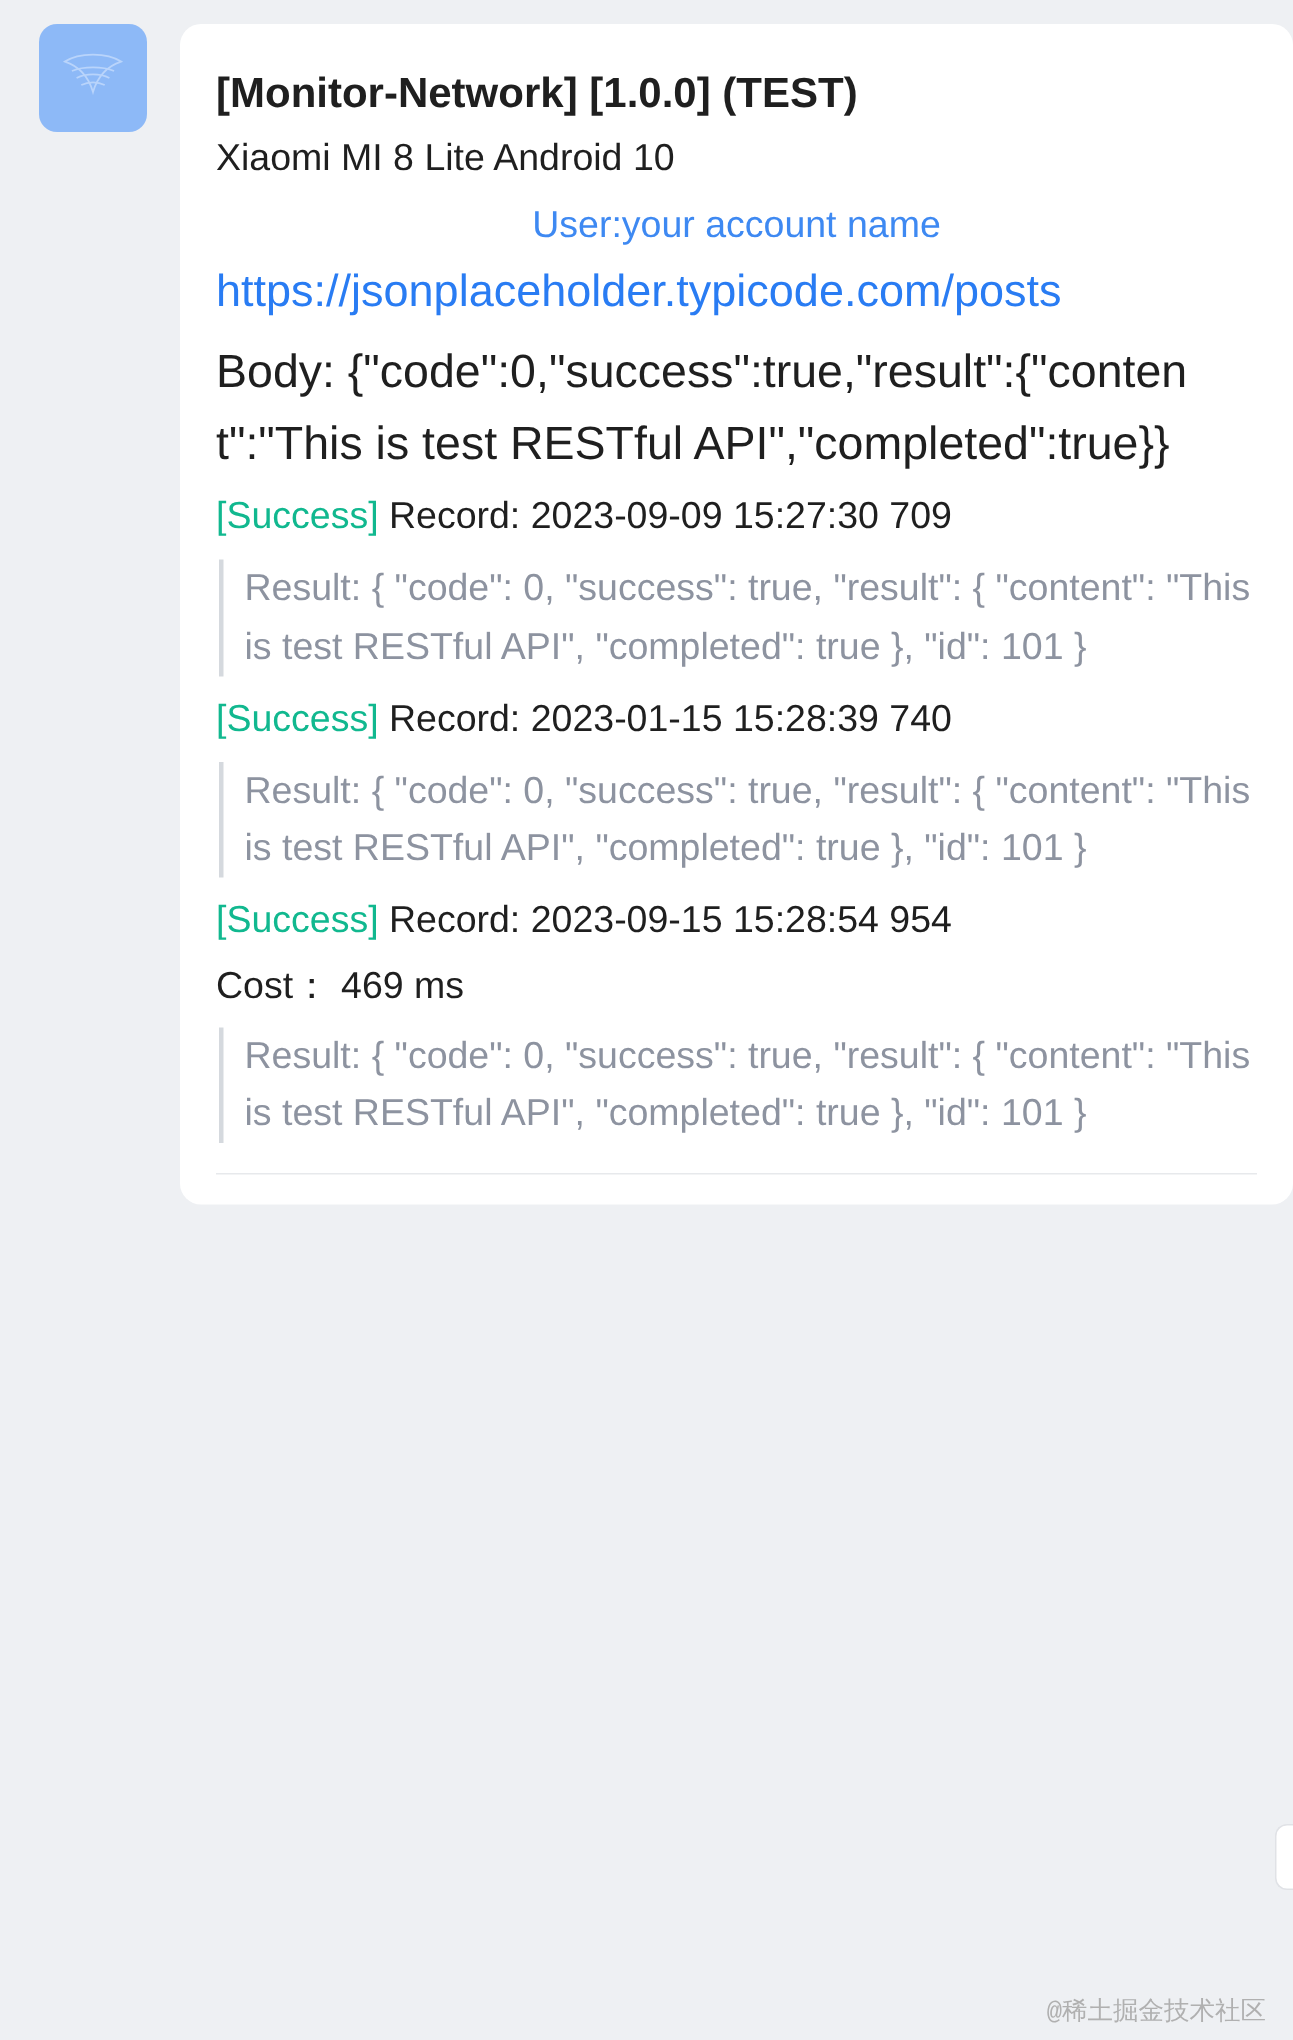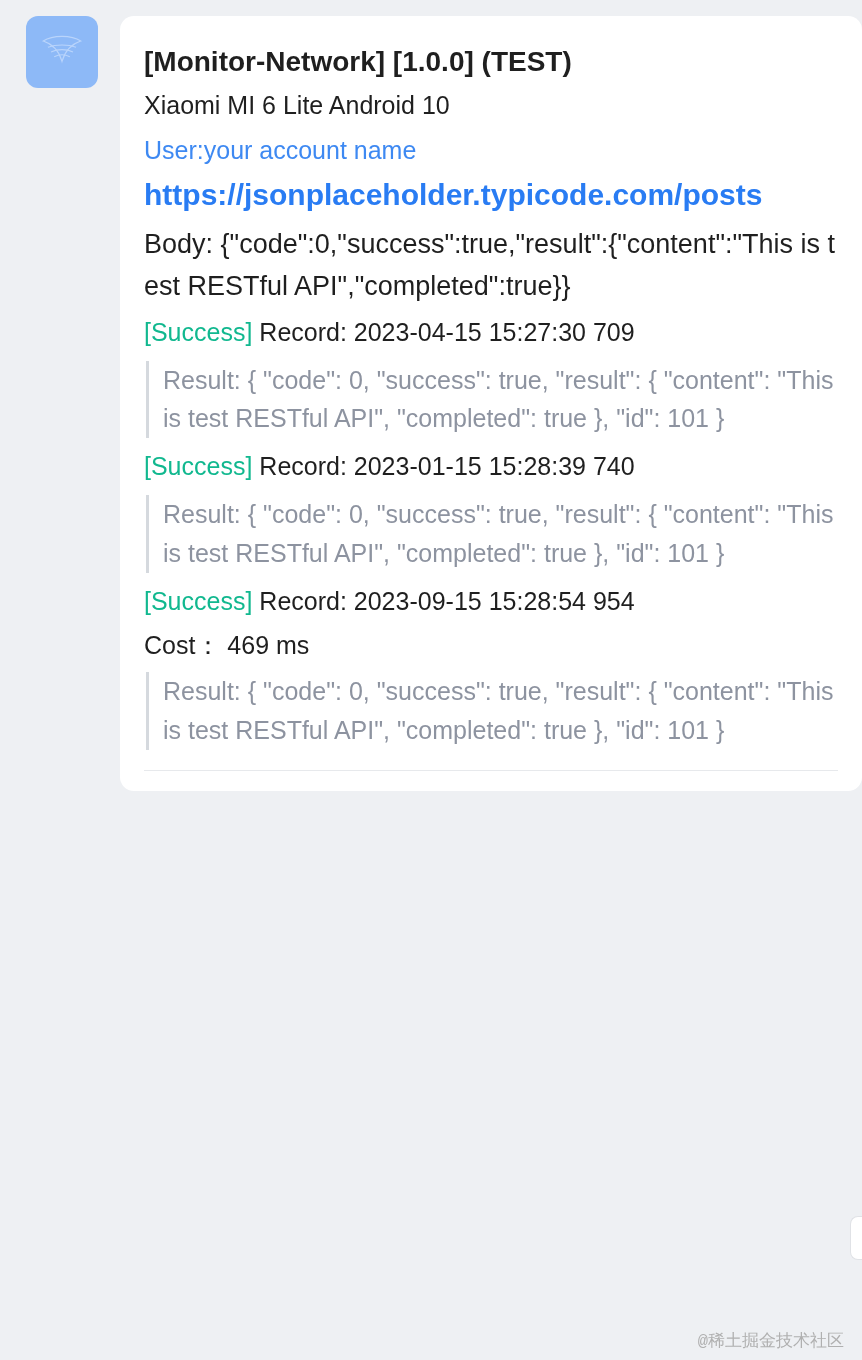--- a/index.html
+++ b/index.html
@@ -49,31 +49,32 @@
       color: #1f1f1f;
       margin-bottom: 8px;
       line-height: 1.35;
     }
     .meta-link {
       font-size: 25px;
       color: #3e89f2;
       line-height: 1.55;
       margin-bottom: 2px;
       word-break: break-word;
+      text-align: center;
     }
     .url {
       font-size: 30px;
-      font-weight: 700;
+      font-weight: 400;
       color: #297cf3;
       line-height: 1.55;
       word-break: break-all;
       margin-bottom: 6px;
     }
     .body-line {
-      font-size: 27px;
+      font-size: 31px;
       color: #1f1f1f;
       line-height: 1.55;
       margin-bottom: 2px;
       word-break: break-all;
     }
     .record-row {
       font-size: 25px;
       line-height: 1.8;
     }
     .success-tag { color: #11b88f; text-align: center; }
@@ -131,28 +132,28 @@
     <svg viewBox="0 0 64 64" fill="none" stroke="#b9d4fb" stroke-width="1.5">
       <path d="M8 18 C20 10, 44 10, 56 18 C44 22, 36 30, 32 44 C28 30, 20 22, 8 18 Z"></path>
       <path d="M14 26 C24 22, 40 22, 50 26"></path>
       <path d="M18 32 C26 28, 38 28, 46 32"></path>
       <path d="M22 38 C28 35, 36 35, 42 38"></path>
     </svg>
   </div>
 
   <div class="card">
     <div class="title">[Monitor-Network] [1.0.0] (TEST)</div>
-    <div class="device">Xiaomi MI 6 Lite Android 10</div>
+    <div class="device">Xiaomi MI 8 Lite Android 10</div>
     <div class="meta-link">User:your account name</div>
     <div class="url">https://jsonplaceholder.typicode.com/posts</div>
     <div class="body-line">Body: {"code":0,"success":true,"result":{"content":"This is test RESTful API","completed":true}}</div>
 
     <div>
       <div class="record-row">
-        <span class="success-tag">[Success]</span><span class="record-text"> Record: 2023-04-15 15:27:30 709</span>
+        <span class="success-tag">[Success]</span><span class="record-text"> Record: 2023-09-09 15:27:30 709</span>
       </div>
       <div class="result-block">Result: { "code": 0, "success": true, "result": { "content": "This is test RESTful API", "completed": true }, "id": 101 }</div>
     </div>
 
     <div>
       <div class="record-row">
         <span class="success-tag">[Success]</span><span class="record-text"> Record: 2023-01-15 15:28:39 740</span>
       </div>
       <div class="result-block">Result: { "code": 0, "success": true, "result": { "content": "This is test RESTful API", "completed": true }, "id": 101 }</div>
     </div>

